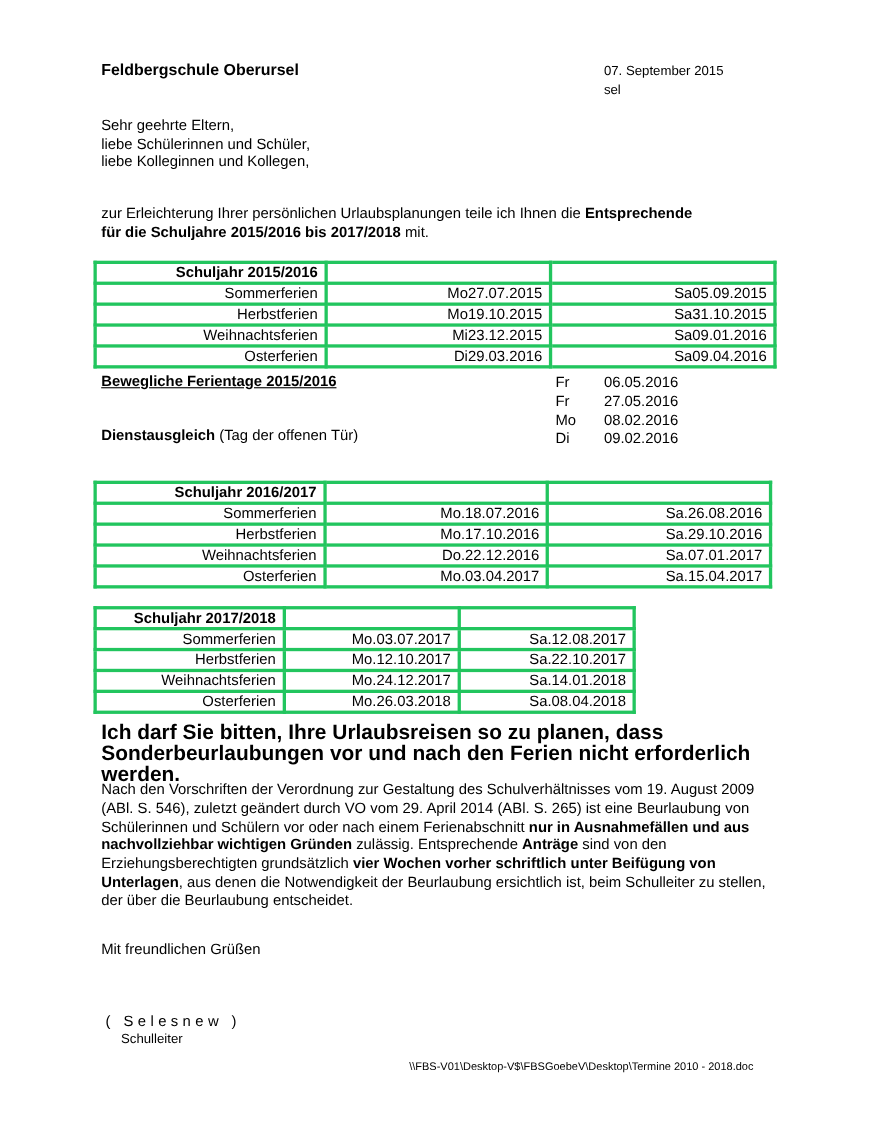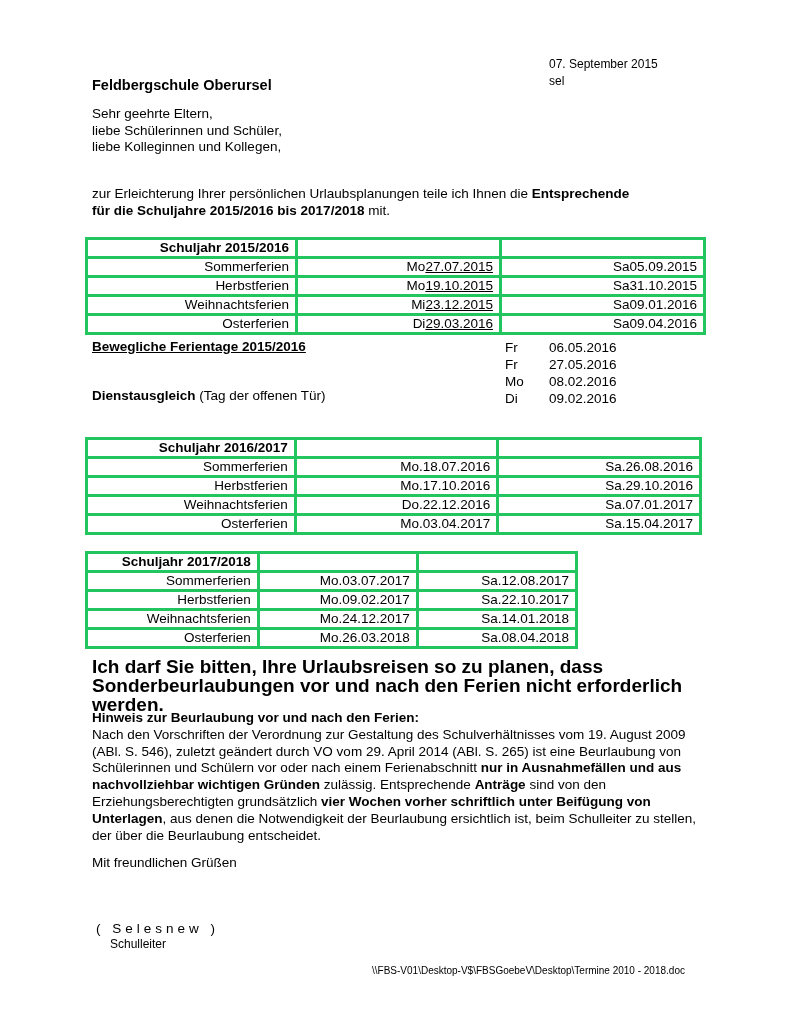--- a/index.html
+++ b/index.html
@@ -1,32 +1,32 @@
 <!DOCTYPE html>
 <html><head>
 <meta charset="utf-8">
 <style>
   html, body { margin: 0; padding: 0; background: #ffffff; }
   body { width: 791px; height: 1024px; position: relative; overflow: hidden;
          font-family: "Liberation Sans", sans-serif; color: #000; font-size: 13.5px; }
   .abs { position: absolute; }
   .bold { font-weight: bold; }
-  .school { left: 92px; top: 56px; font-size: 14.5px; font-weight: bold; margin-top: 21px; }
+  .school { left: 92px; top: 56px; font-size: 14.5px; font-weight: bold; }
   .date { left: 549px; top: 56px; font-size: 12px; line-height: 17px; }
   .greeting { left: 92px; top: 106px; line-height: 16.5px; }
   .intro { left: 92px; top: 186px; line-height: 16.5px; width: 620px; }
   table.ferien { position: absolute; border-collapse: collapse; font-size: 13.5px; }
   table.ferien td { border: 3px solid #22c55e; padding: 0 6px; height: 16px; line-height: 16px; white-space: nowrap; text-align: right; }
   table.ferien td.name { width: 200px; }
   table.ferien td.start, table.ferien td.end { width: 195px; }
   .wd { display: inline-block; width: 44px; }
   .t1 { left: 85px; top: 237px; width: 621px; }
   .t2 { left: 85px; top: 437px; width: 617px; }
   .t3 { left: 85px; top: 539px; width: 493px; margin-top: 12px; }
-  .t1 td.name { width: 199px; } .t1 td.start { width: 184px; text-decoration: underline; } .t1 td.end { width: 199px; }
+  .t1 td.name { width: 199px; } .t1 td.start { width: 184px; } .t1 td.end { width: 199px; }
   .t2 td.name, .t3 td.name { width: 192px; } .t2 td.start, .t3 td.start { width: 192px; } .t2 td.end, .t3 td.end { width: 192px; }
   .bewegl { left: 92px; top: 339px; text-decoration: underline; }
   .extra-days { left: 505px; top: 339px; line-height: 17px; }
   .extra-days .row { display: block; }
   .extra-days .wd { width: 44px; }
   .dienst { left: 92px; top: 388px; }
   .appeal { left: 92px; top: 657px; font-size: 19px; font-weight: bold; line-height: 19px; width: 620px; }
   .hinweis { left: 92px; top: 710px; line-height: 16.8px; width: 610px; }
   .closing { left: 92px; top: 855px; }
   .sign { left: 96px; top: 921px; letter-spacing: 4px; }
@@ -129,39 +129,38 @@
     <td class="start"></td>
     <td class="end"></td>
   </tr>
   <tr>
     <td class="name">Sommerferien</td>
     <td class="start"><span class="wd">Mo.</span><span>03.07.2017</span></td>
     <td class="end"><span class="wd">Sa.</span><span>12.08.2017</span></td>
   </tr>
   <tr>
     <td class="name">Herbstferien</td>
-    <td class="start"><span class="wd">Mo.</span><span>09.02.2017</span></td>
+    <td class="start"><span class="wd">Mo.</span><span>12.10.2017</span></td>
     <td class="end"><span class="wd">Sa.</span><span>22.10.2017</span></td>
   </tr>
   <tr>
     <td class="name">Weihnachtsferien</td>
     <td class="start"><span class="wd">Mo.</span><span>24.12.2017</span></td>
     <td class="end"><span class="wd">Sa.</span><span>14.01.2018</span></td>
   </tr>
   <tr>
     <td class="name">Osterferien</td>
     <td class="start"><span class="wd">Mo.</span><span>26.03.2018</span></td>
     <td class="end"><span class="wd">Sa.</span><span>08.04.2018</span></td>
   </tr>
 </tbody>
   </table>
 
 <div class="abs appeal">Ich darf Sie bitten, Ihre Urlaubsreisen so zu planen, dass Sonderbeurlaubungen vor und nach den Ferien nicht erforderlich werden.</div>
 
 <div class="abs hinweis">
-  <div class="bold">Hinweis zur Beurlaubung vor und nach den Ferien:</div>
   <div><span>Nach den Vorschriften der Verordnung zur Gestaltung des Schulverhältnisses vom 19. August 2009 (ABl. S. 546), zuletzt geändert durch VO vom 29. April 2014 (ABl. S. 265) ist eine Beurlaubung von Schülerinnen und Schülern vor oder nach einem Ferienabschnitt </span><span class="bold">nur in Ausnahmefällen und aus nachvollziehbar wichtigen Gründen</span><span> zulässig. Entsprechende </span><span class="bold">Anträge</span><span> sind von den Erziehungsberechtigten grundsätzlich </span><span class="bold">vier Wochen vorher schriftlich unter Beifügung von Unterlagen</span><span>, aus denen die Notwendigkeit der Beurlaubung ersichtlich ist, beim Schulleiter zu stellen, der über die Beurlaubung entscheidet.</span></div>
 </div>
 
 <div class="abs closing">Mit freundlichen Grüßen</div>
 <div class="abs sign">( Selesnew )</div>
 <div class="abs role">Schulleiter</div>
 <div class="abs path">\\FBS-V01\Desktop-V$\FBSGoebeV\Desktop\Termine 2010 - 2018.doc</div>
 
 </body></html>

